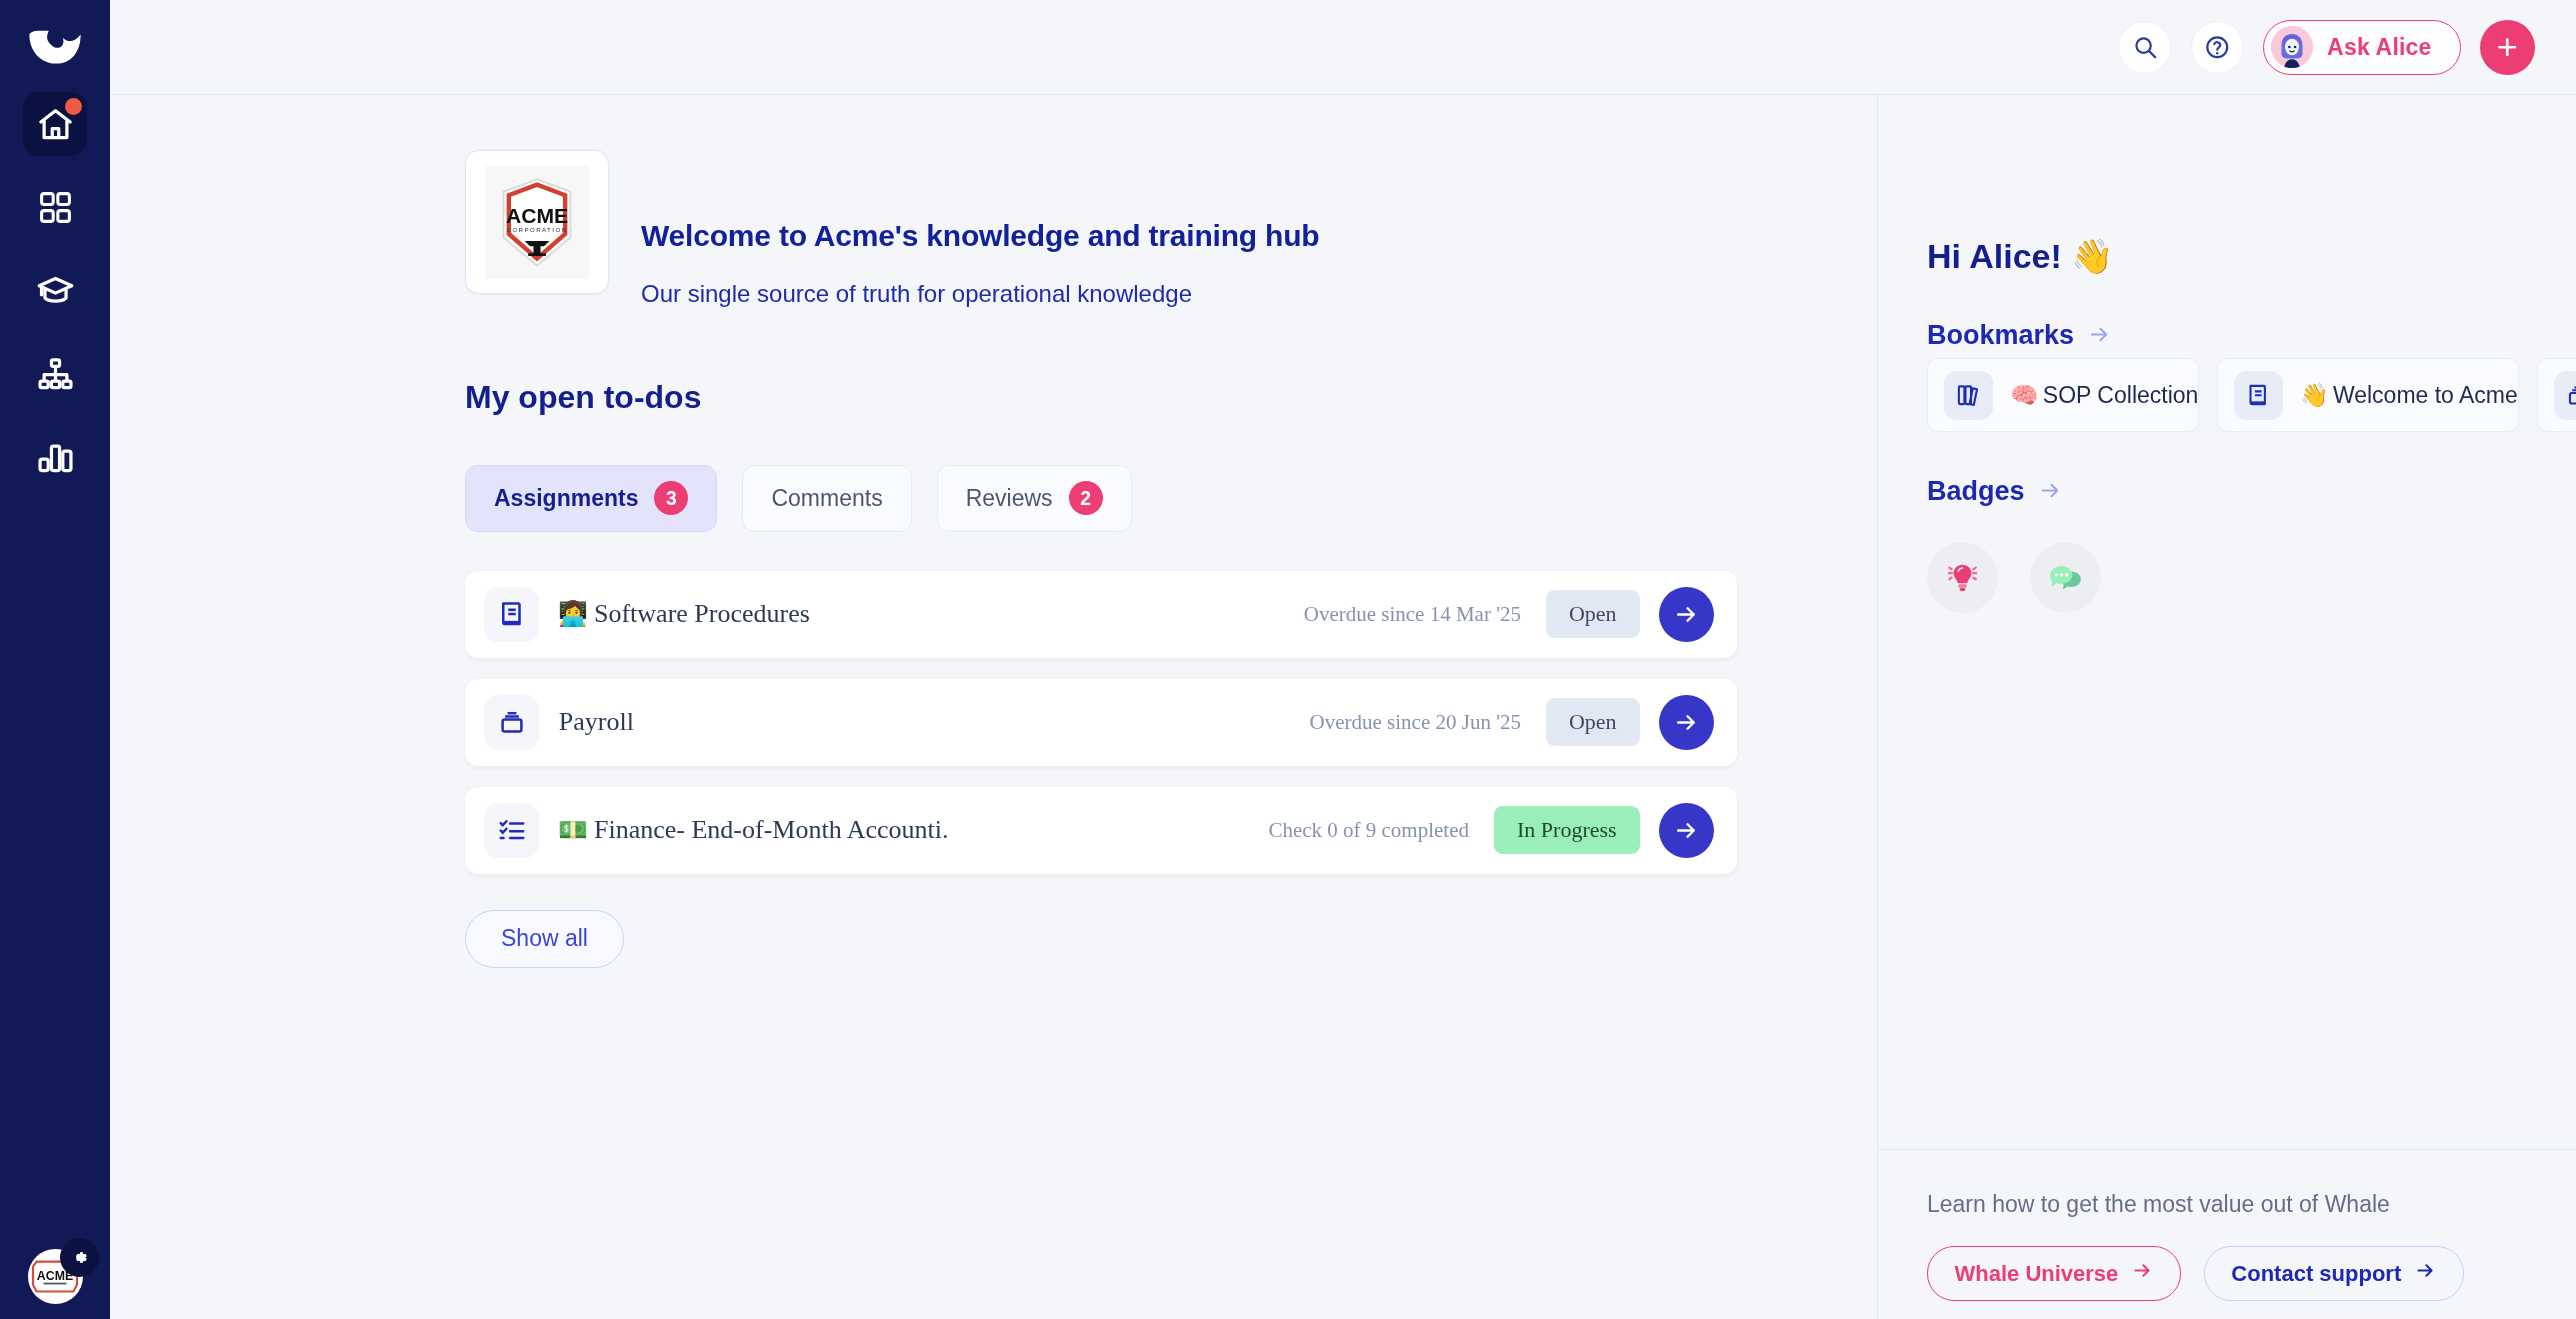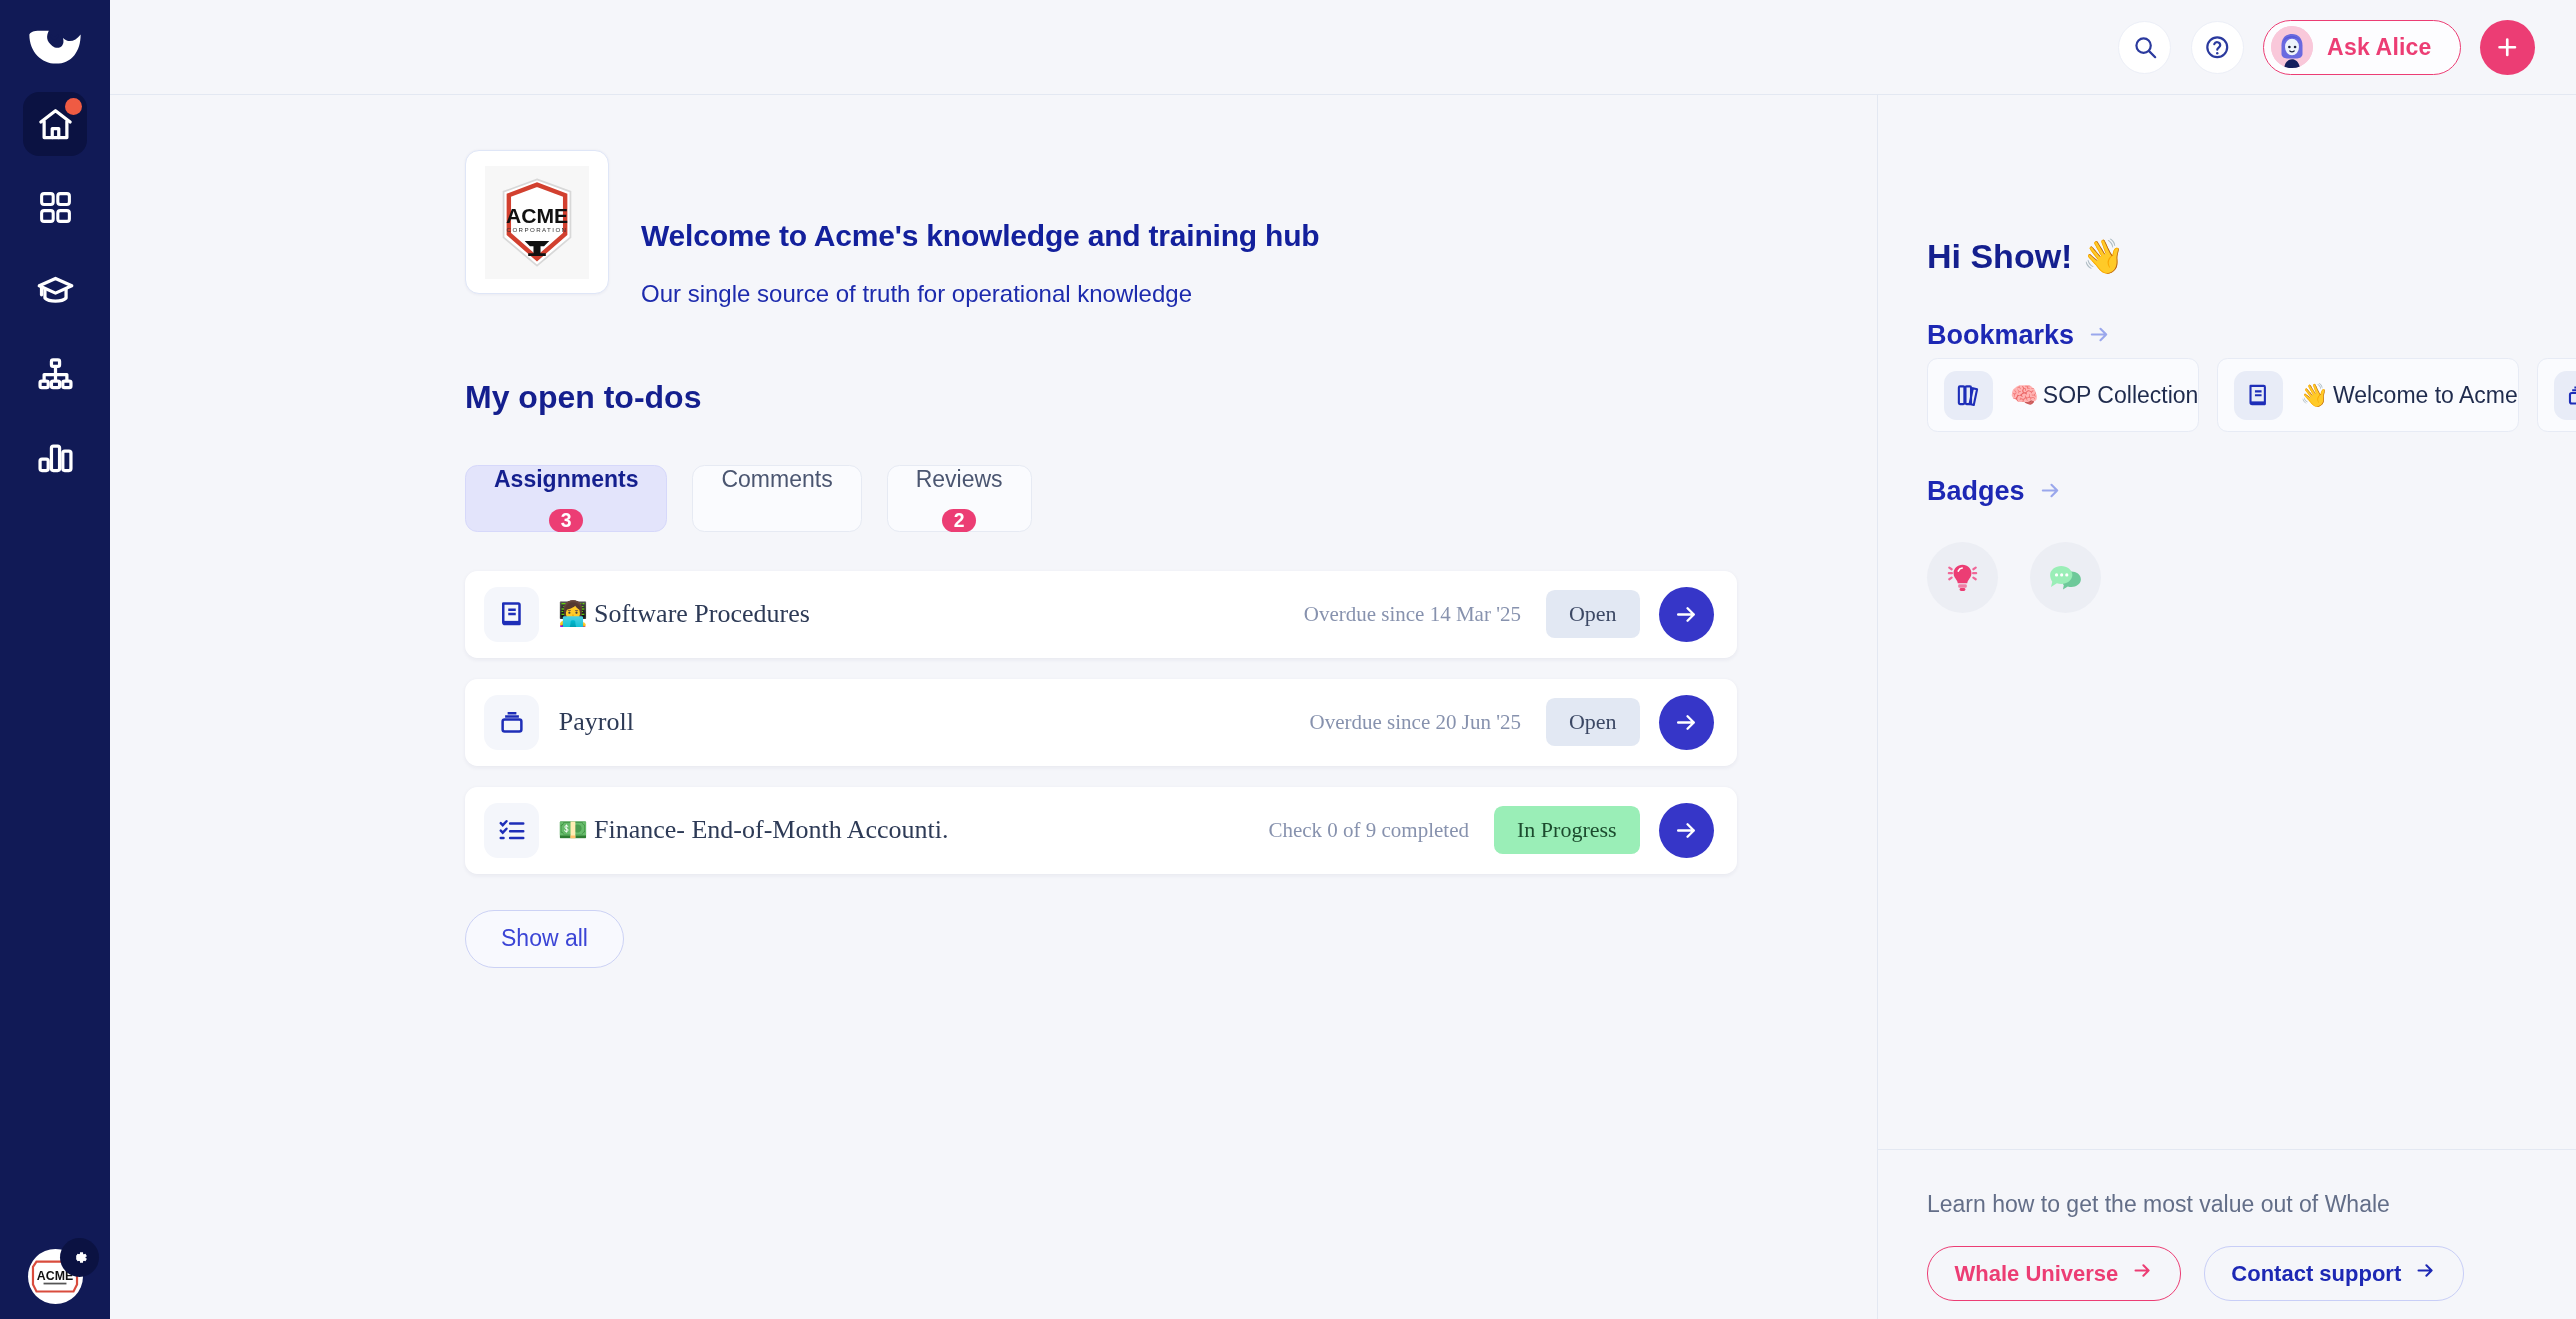--- a/index.html
+++ b/index.html
@@ -101,21 +101,21 @@
   .welcome-sub { font-size: 24px; color: #1d2bad; margin-top: 27px; font-weight: normal; }
 
   .section-title {
     font-size: 32px; font-weight: bold; color: #141f8e; margin-top: 71px;
   }
 
   .tabs { display: flex; gap: 25px; margin-top: 49px; }
   .tab {
     height: 67px; border-radius: 12.4px; display: flex; align-items: center;
     gap: 16px; padding: 0 28px; cursor: pointer;
-    border: 0.9px solid #e6eaf3; background: #fafbfe; color: #4b5671; font-size: 23px; flex-direction: column;
+    border: 0.9px solid #e6eaf3; background: #fafbfe; color: #4b5671; font-size: 23px;
   }
   .tab.active { background: #e3e4fb; border-color: #d6d8fa; color: #141f8e; font-weight: bold; }
   .tab-badge {
     min-width: 34px; height: 34px; padding: 0 8.8px; border-radius: 17px;
     background: #ec3d74; color: #fff; font-size: 19.4px; font-weight: bold;
     display: flex; align-items: center; justify-content: center;
   }
 
   .todo-list { margin-top: 39px; display: flex; flex-direction: column; gap: 21px; }
   .todo-row {
@@ -400,21 +400,21 @@
               </svg>
             </span>
           </div>
         </div>
 
         <div class="show-all">Show all</div>
       </main>
 
       <aside class="rail">
         <div class="rail-top">
-          <div class="hi-title">Hi Show! 👋</div>
+          <div class="hi-title">Hi Alice! 👋</div>
 
           <div class="rail-head">
             <span class="rail-head-label">Bookmarks</span>
             <span>
               <svg width="23" height="23" viewBox="0 0 24 24" fill="none" stroke="#9aa7ec" stroke-width="2.2" stroke-linecap="round" stroke-linejoin="round">
                 <path d="M4 12h15M13 6l6 6-6 6"></path>
               </svg>
             </span>
           </div>
 

